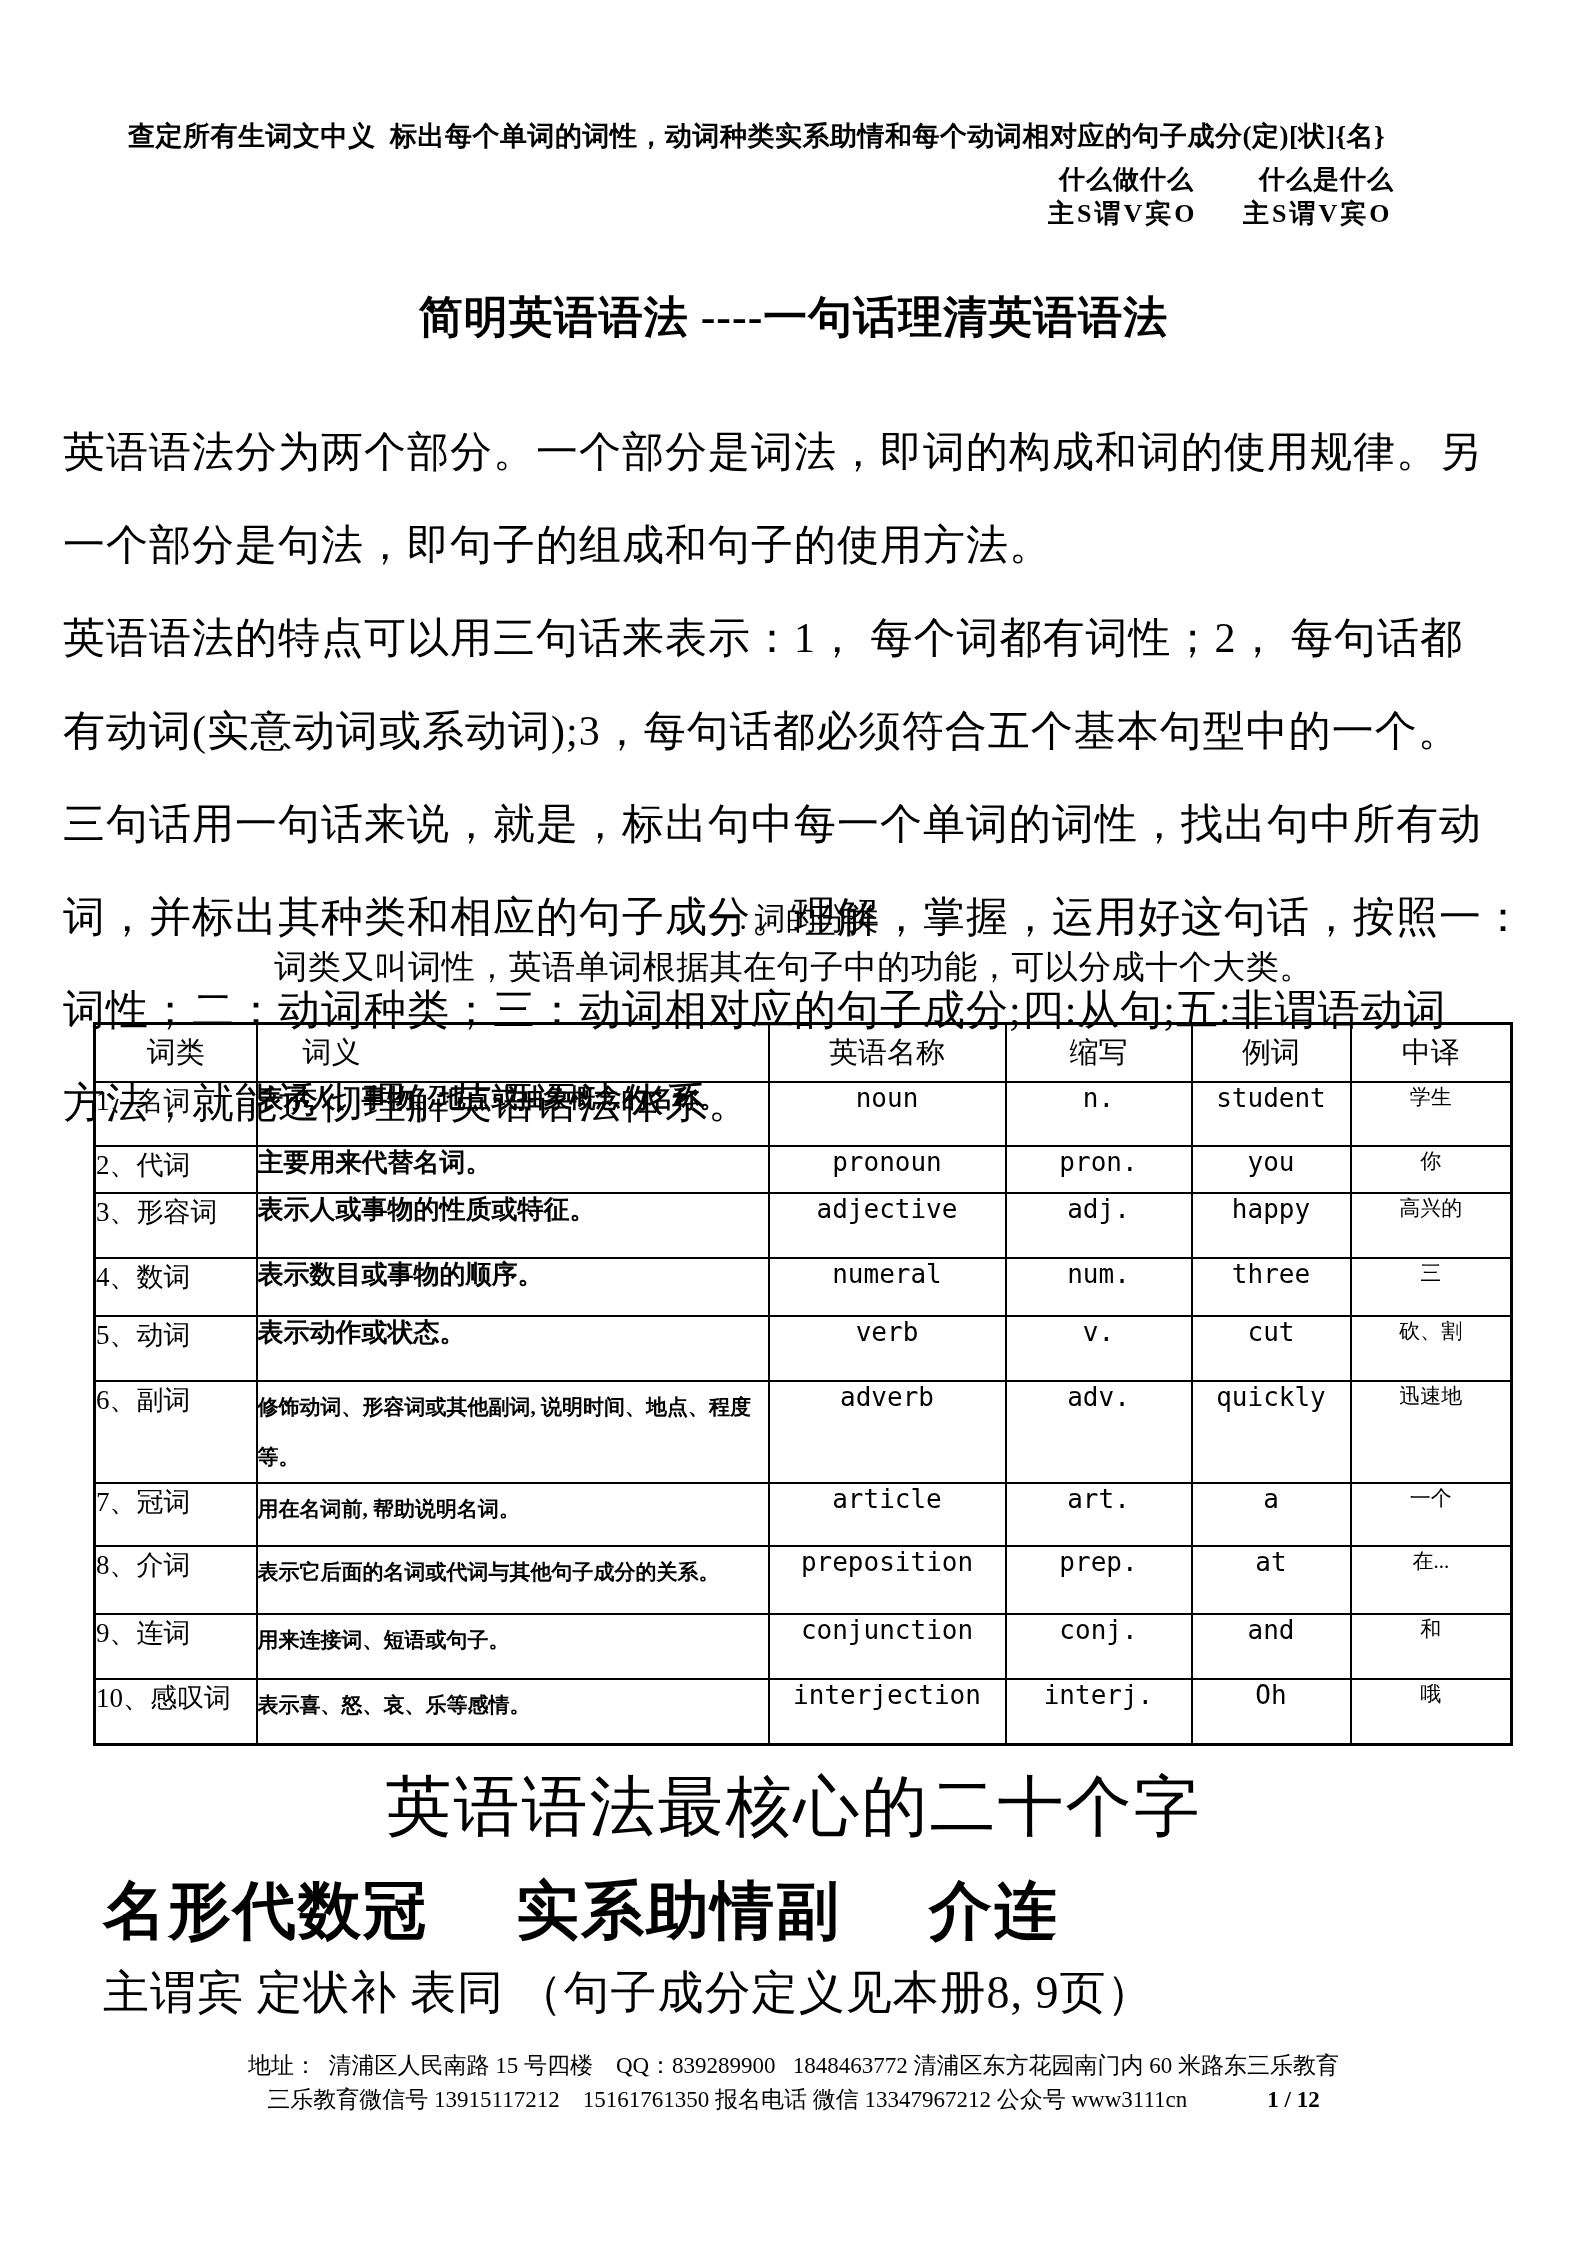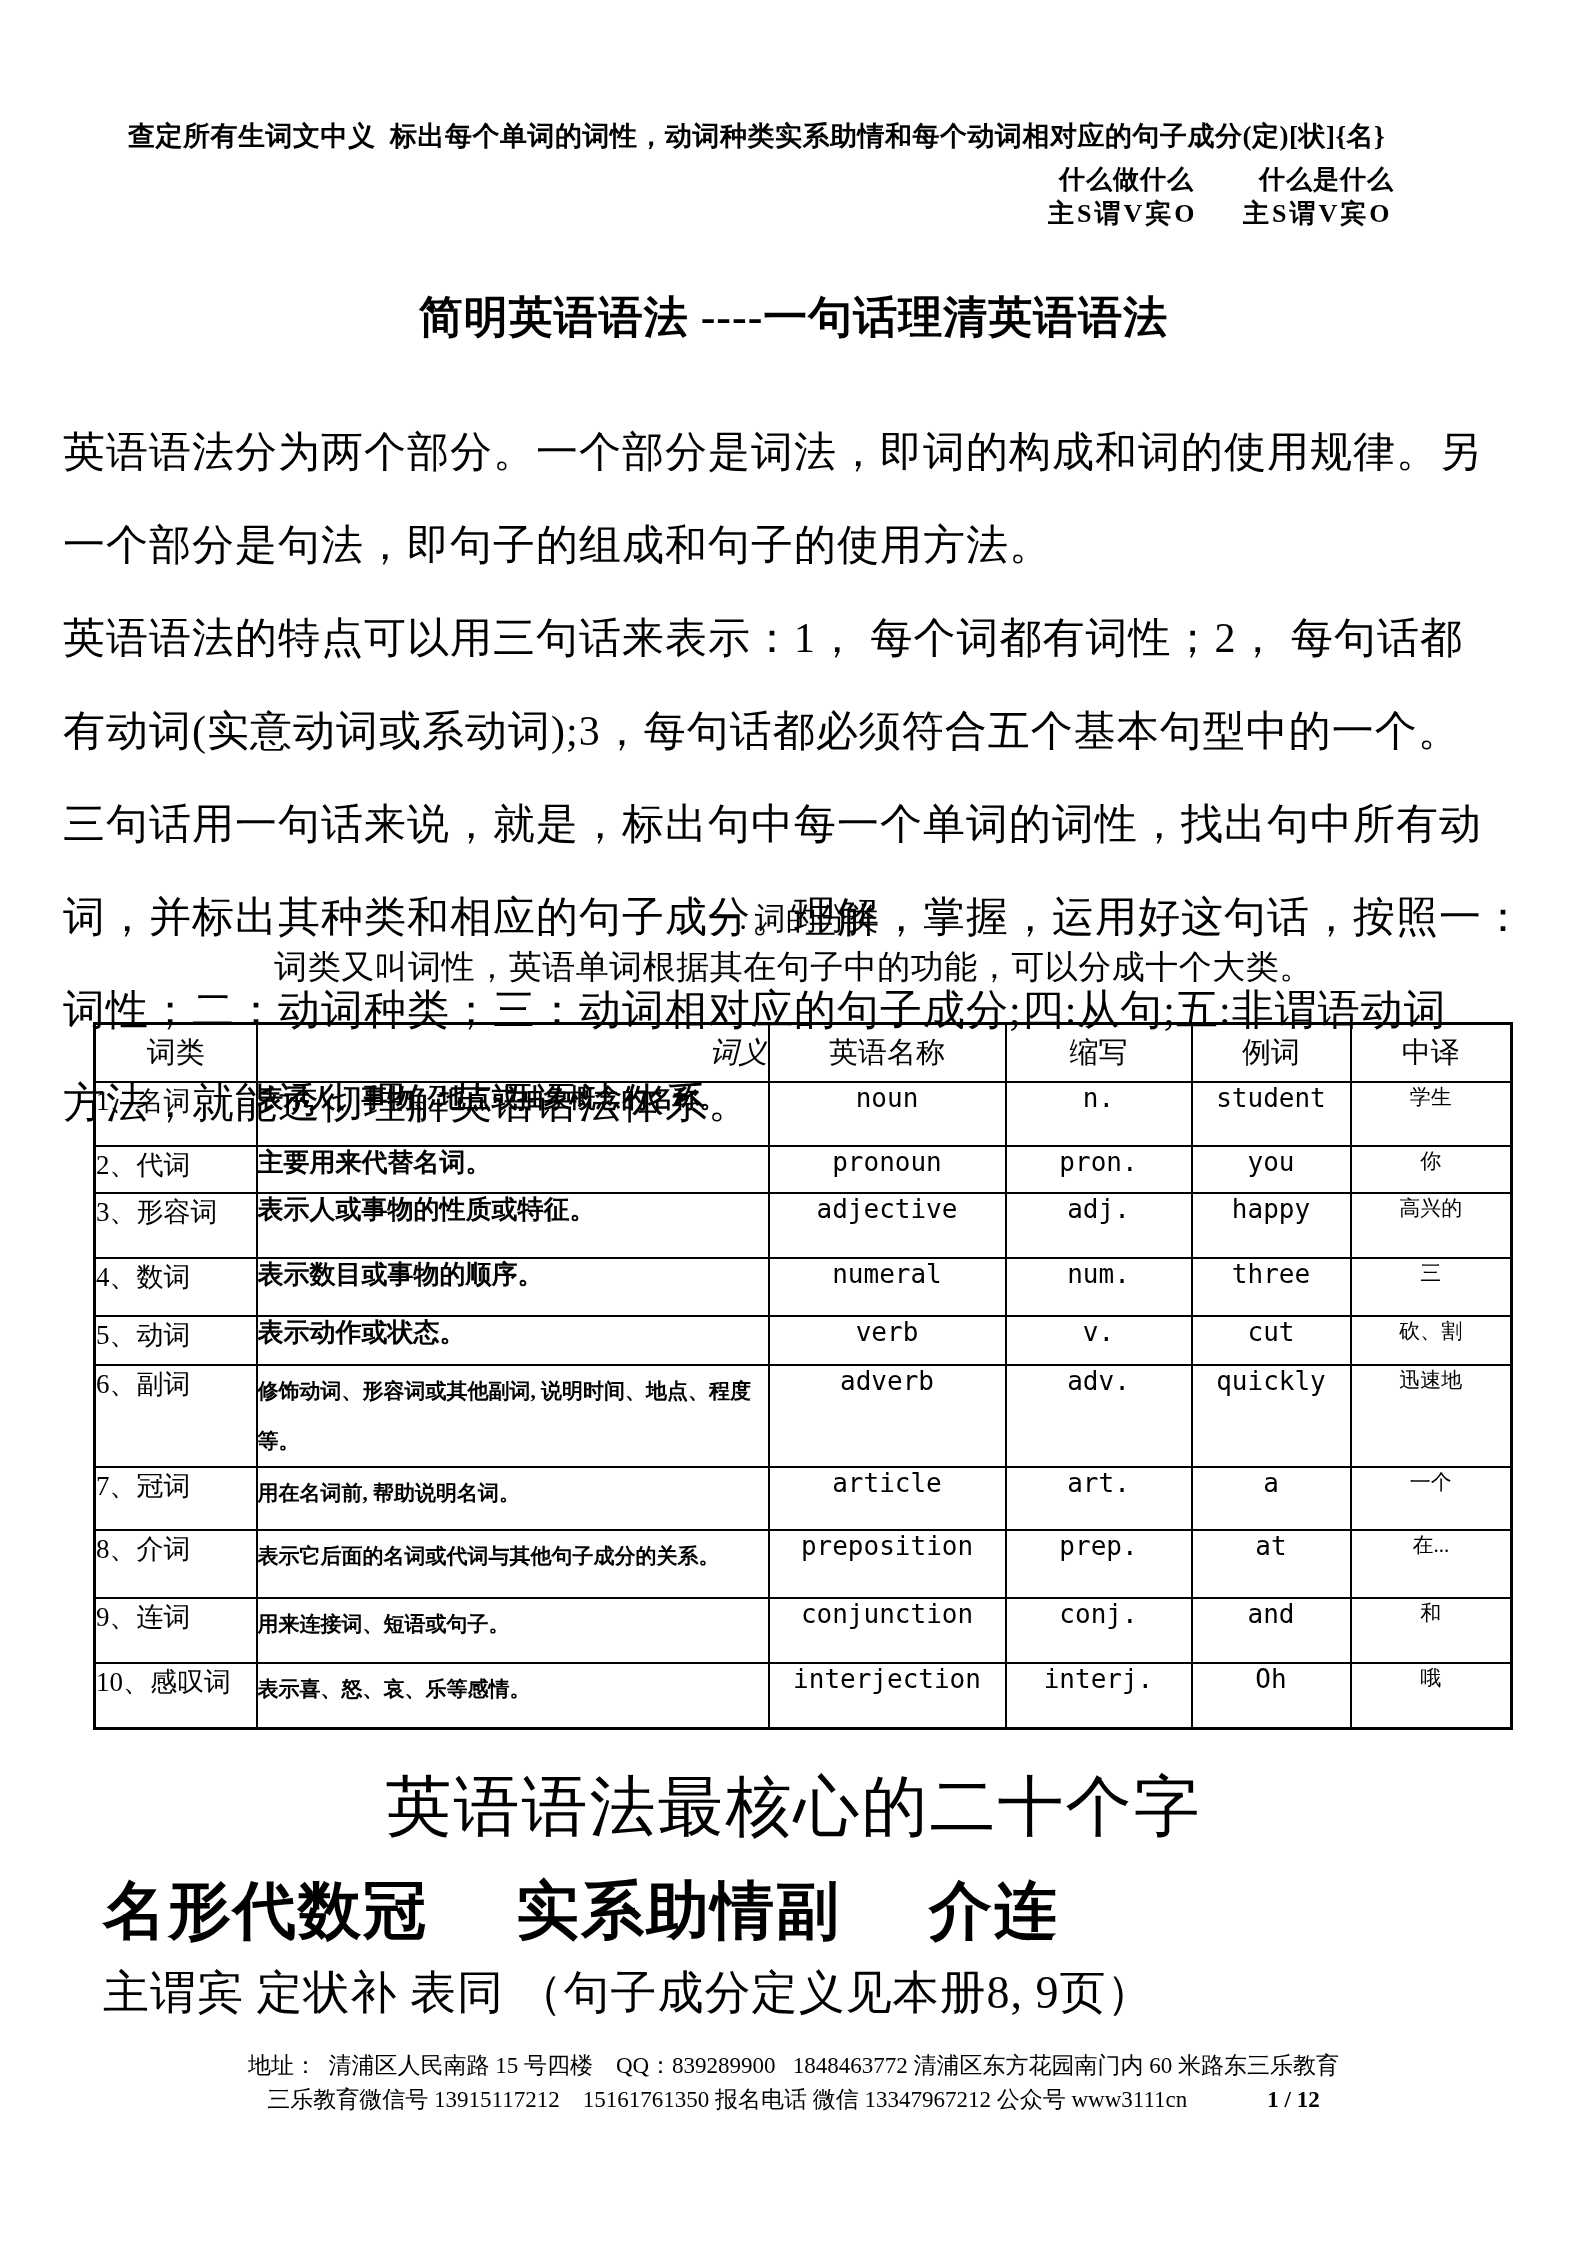--- a/index.html
+++ b/index.html
@@ -38,27 +38,27 @@
   table.pos th,table.pos td{
     border:2px solid #000;
     vertical-align:top;
     padding:0;
     overflow:hidden;
   }
   col.w0{width:162px}col.w1{width:512px}col.w2{width:237px}
   col.w3{width:186px}col.w4{width:159px}col.w5{width:161px}
   tr.hrow{height:58px;}
   table.pos th{font-size:29px;font-weight:normal;text-align:center;padding-top:8px;}
-  table.pos th.c1{text-align:right;padding-left:19px;font-style:italic;}
+  table.pos th.c1{text-align:left;padding-left:45px;}
   td.c0{font-size:27px;text-align:left;padding-left:10px;padding-top:9px;}
   td.c1{font-size:26px;text-align:left;padding-left:14px;padding-top:9px;line-height:1.25;font-weight:bold;}
   td.c2,td.c3,td.c4{font-family:"DejaVu Sans Mono","Liberation Mono",monospace;font-size:26px;text-align:center;padding-top:9px;}
   td.c5{font-size:21px;text-align:center;padding-top:13px;}
   tr.small td.c1{font-size:21px;line-height:50px;padding-top:0;}
-  .r0{height:64px}.r1{height:47px}.r2{height:65px}.r3{height:58px}.r4{height:49px}
+  .r0{height:64px}.r1{height:47px}.r2{height:65px}.r3{height:58px}.r4{height:65px}
   .r5{height:85px}.r6{height:63px}.r7{height:68px}.r8{height:65px}.r9{height:66px}
 
   .big-heading{left:0;top:1762px;width:1587px;text-align:center;font-size:66px;font-weight:normal;letter-spacing:2px;}
   .core-line{left:103px;top:1868px;display:flex;gap:88px;font-size:63px;font-weight:bold;letter-spacing:2px;}
   .parts-line{left:103px;top:1962px;font-size:46px;font-weight:normal;letter-spacing:1px;}
 
   .footer-line1{left:0;top:2050px;width:1587px;text-align:center;font-size:23px;}
   .footer-line2{left:0;top:2084px;width:1587px;text-align:center;font-size:23px;}
   .page-num{font-weight:bold;margin-left:80px;}
 </style>

